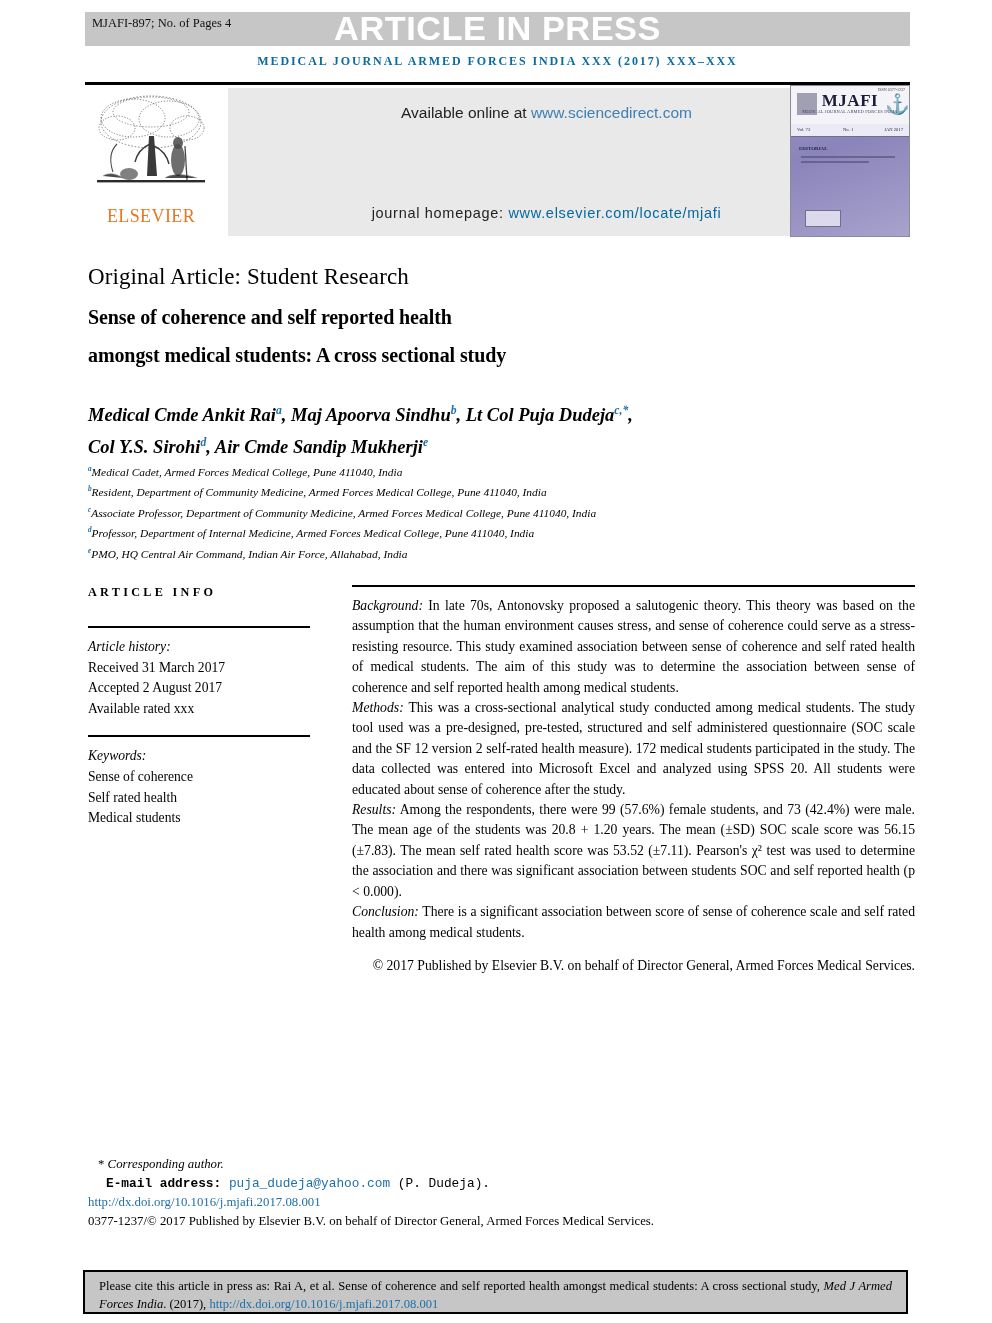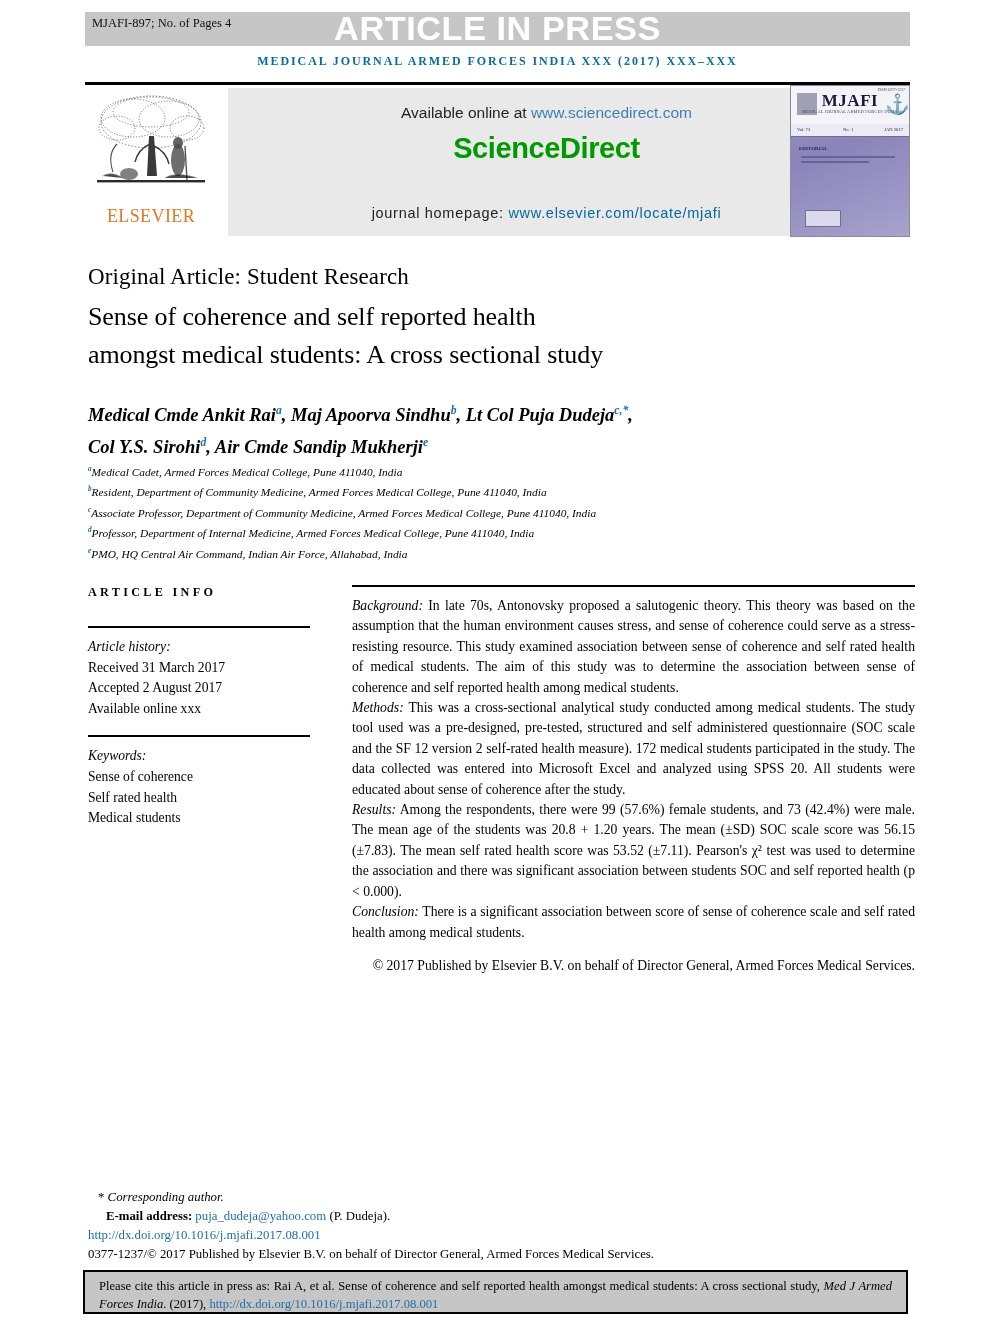--- a/index.html
+++ b/index.html
@@ -245,22 +245,22 @@
     left: 88px;
     top: 264px;
     font-size: 23px;
     letter-spacing: 0.1px;
   }
   #article-title {
     position: absolute;
     left: 88px;
     top: 298px;
     width: 720px;
-    font-size: 26px;
-    font-weight: normal;
+    font-size: 20px;
+    font-weight: bold;
     line-height: 38px;
     letter-spacing: -0.1px;
   }
   #authors {
     position: absolute;
     left: 88px;
     top: 397px;
     width: 760px;
     font-size: 18.5px;
     font-style: italic;
@@ -336,25 +336,25 @@
     position: absolute;
     left: 88px;
     top: 1155px;
     width: 760px;
     font-size: 12.8px;
     line-height: 19px;
   }
   #footnotes .corr {
     font-style: italic;
     padding-left: 10px;
-    margin-top: 33px;
   }
   #footnotes .corr .star { font-style: normal; }
   #footnotes .email {
     padding-left: 18px;
+    font-family: Liberation Mono, monospace;
   }
   #footnotes .email .lbl { font-weight: bold; }
   #footnotes a, .link { color: #1f6fa8; text-decoration: none; }
   #footnotes .doi { color: #1f6fa8; }
   #footnotes .issn { }
 
   
   #citation-box {
     position: absolute;
     left: 83px;
@@ -413,21 +413,20 @@
         <path d="M72 90 C80 85 92 86 104 90"></path>
       </g>
     </svg>
     <div id="elsevier-wordmark">ELSEVIER</div>
   </div>
 
   <div id="sd-banner">
     <div id="sd-available">
       <span>Available online at </span><span class="url">www.sciencedirect.com</span>
     </div>
-    <div id="sd-logo">ScienceDirect</div>
     <div id="sd-homepage">
       <span>journal homepage: </span><span class="url">www.elsevier.com/locate/mjafi</span>
     </div>
   </div>
 
   <div id="journal-cover">
     <div class="cover-head">
       <div class="cover-topright">ISSN 0377-1237</div>
       <div class="cover-crest"></div>
       <div class="cover-anchor">⚓</div>
@@ -465,21 +464,21 @@
     <div><sup>e</sup><span>PMO, HQ Central Air Command, Indian Air Force, Allahabad, India</span></div>
   </div>
 
 <div id="info-col">
   <div class="sec-head">ARTICLE INFO</div>
   <div class="hrule"></div>
   <div class="block">
     <div>Article history:</div>
     <div class="plain">Received 31 March 2017</div>
     <div class="plain">Accepted 2 August 2017</div>
-    <div class="plain">Available online xxx</div>
+    <div class="plain">Available rated xxx</div>
   </div>
   <div class="spacer"></div>
   <div class="hrule thin"></div>
   <div class="block">
     <div>Keywords:</div>
     <div class="plain">Sense of coherence</div>
     <div class="plain">Self rated health</div>
     <div class="plain">Medical students</div>
   </div>
 </div>

